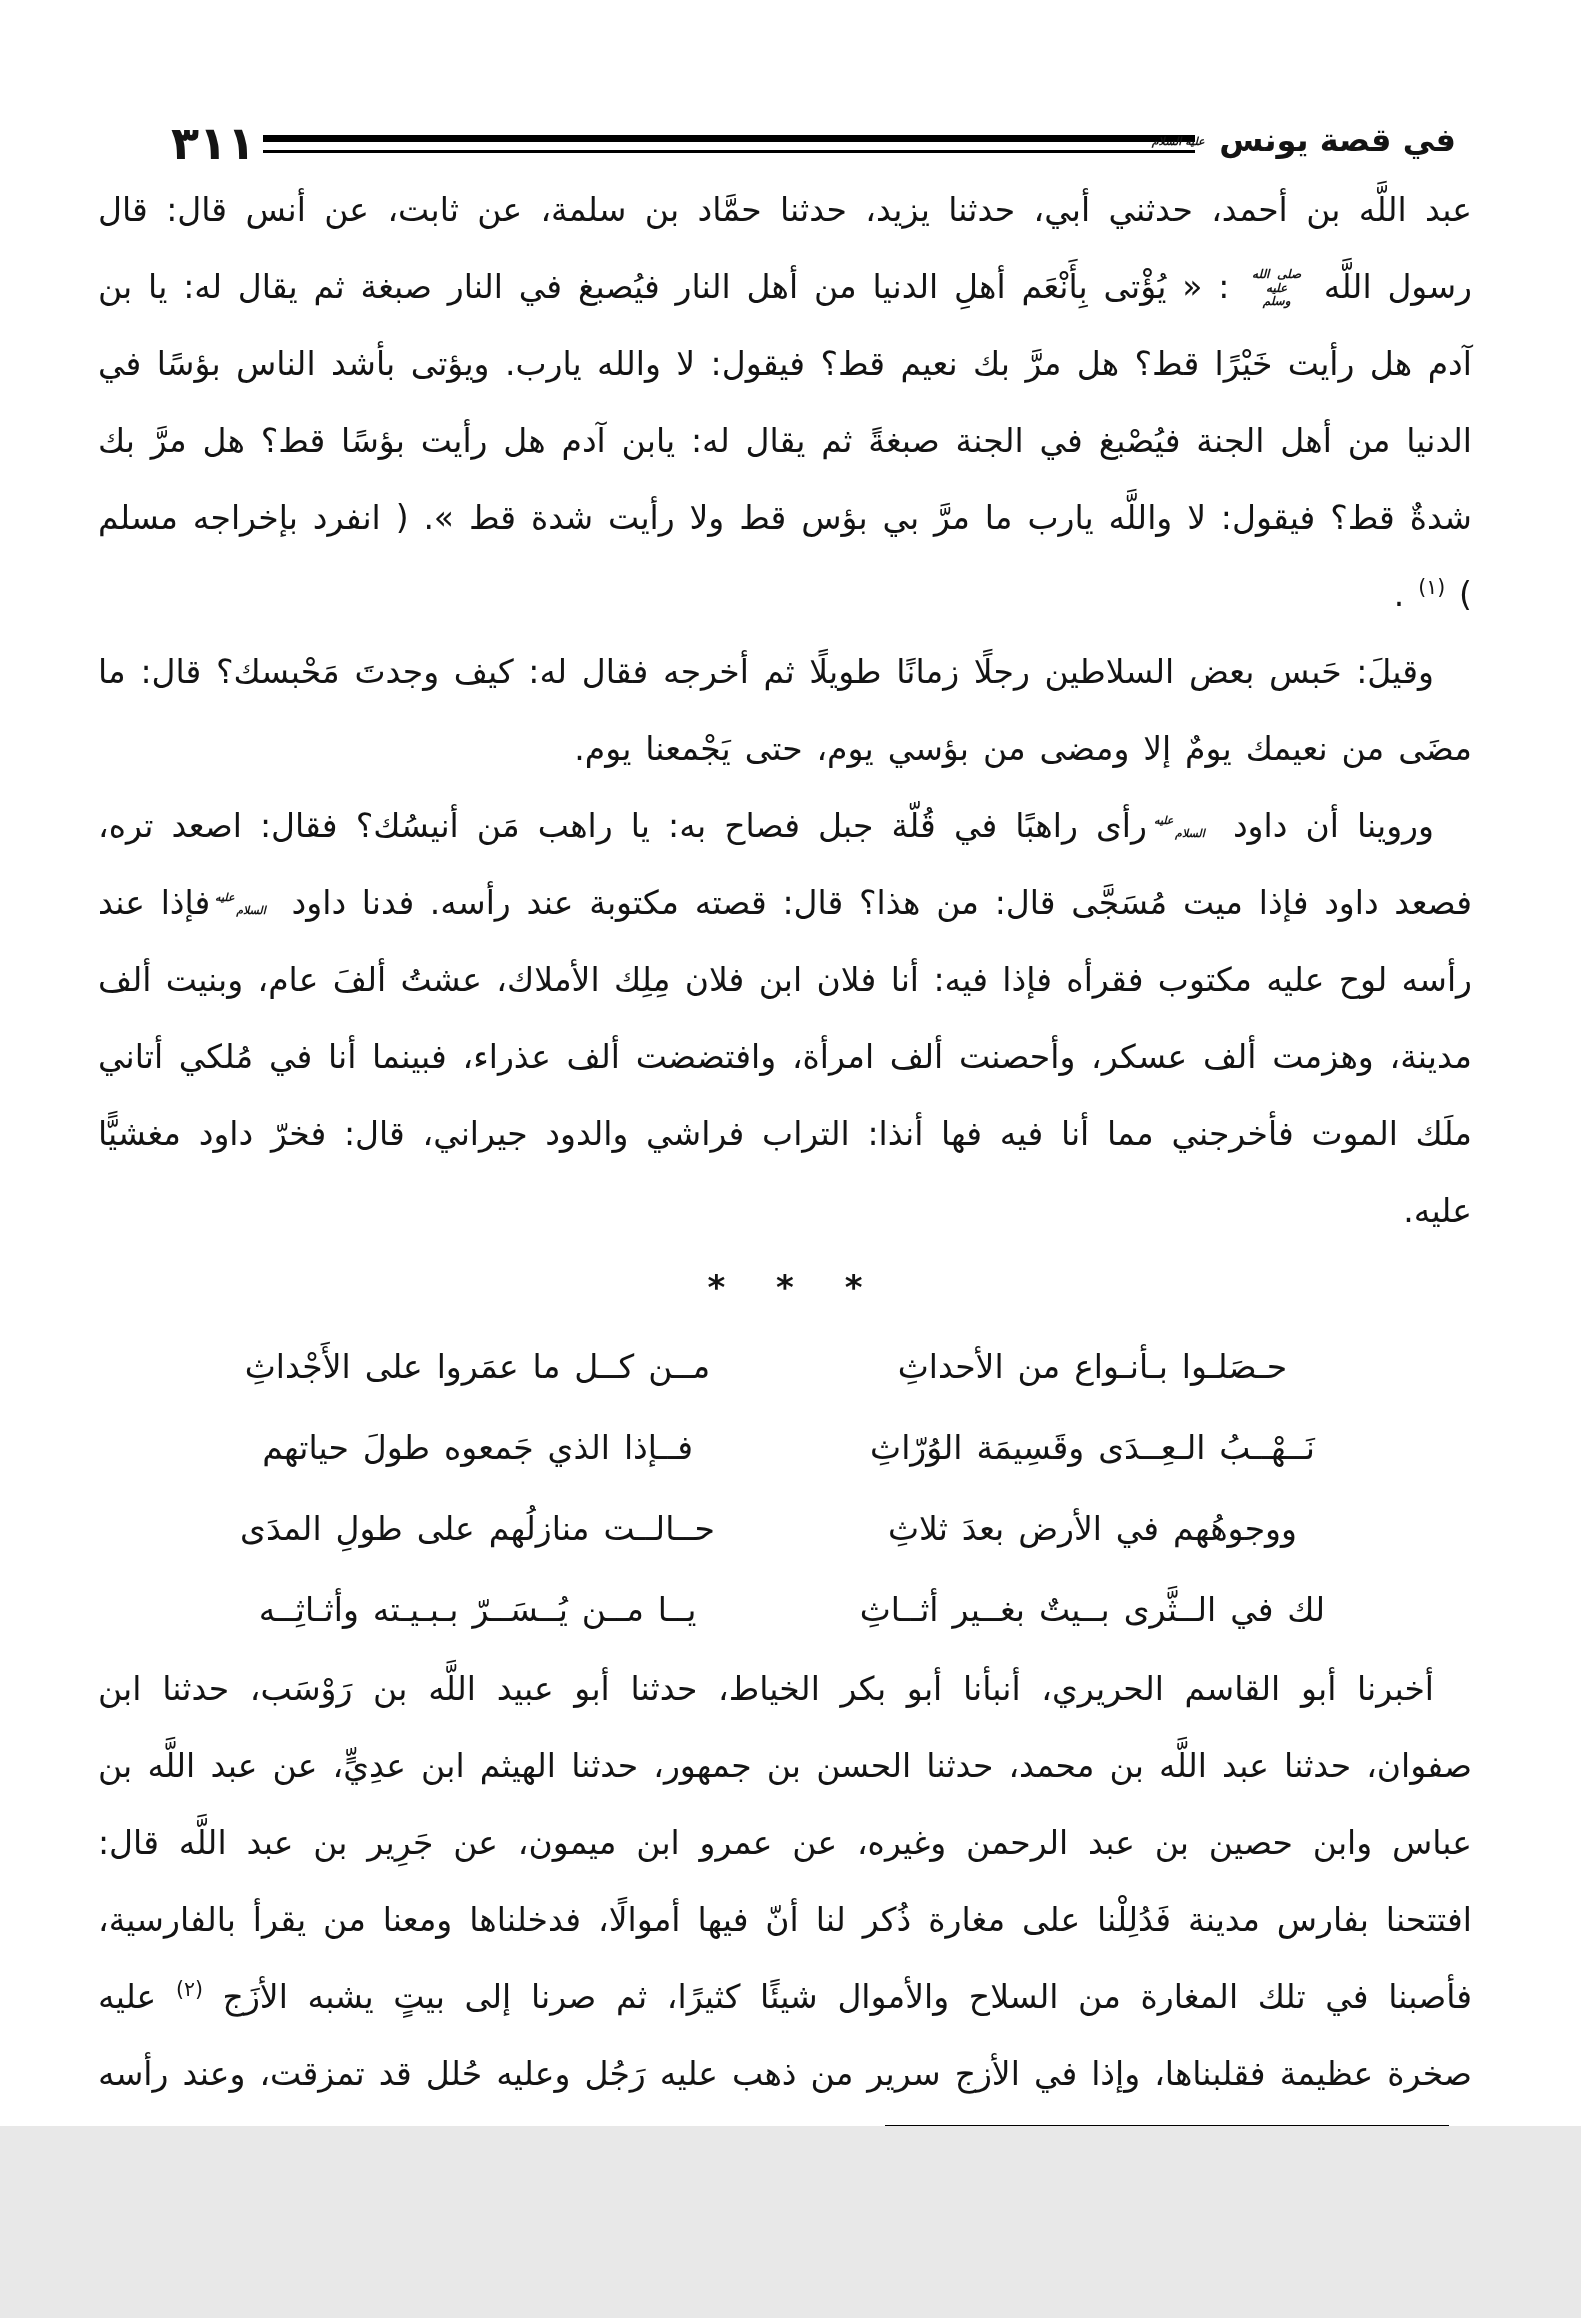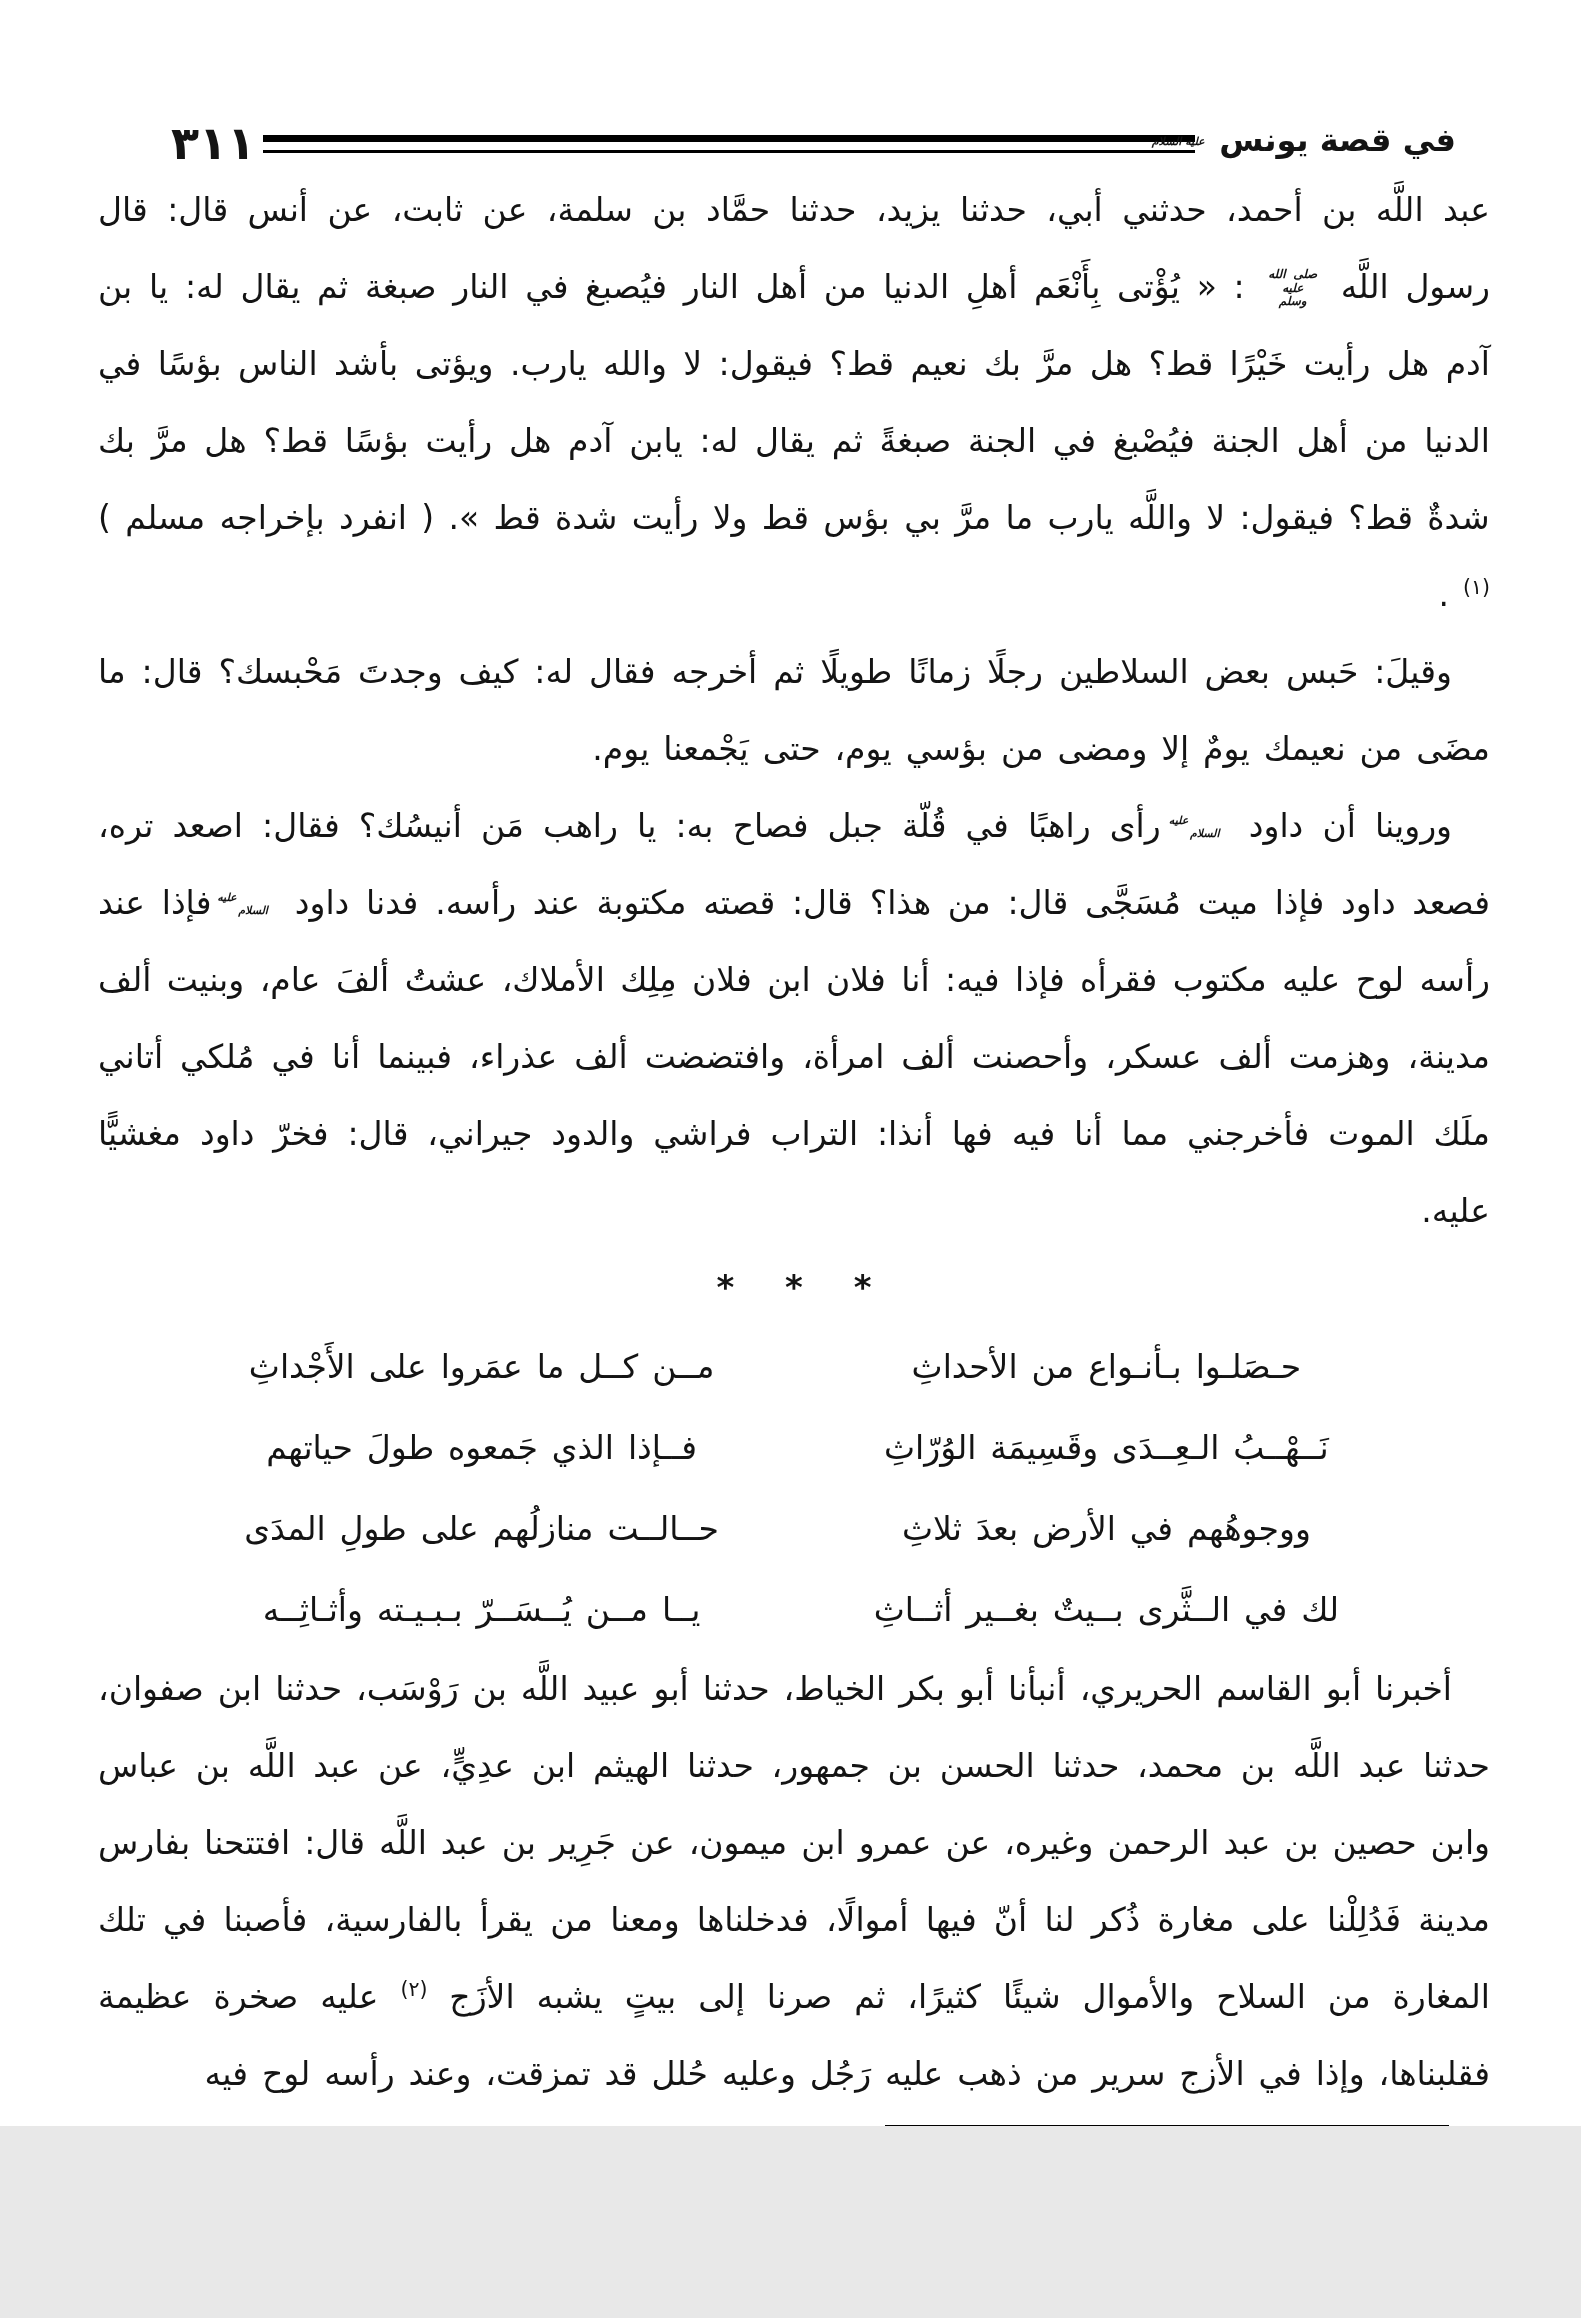--- a/index.html
+++ b/index.html
@@ -20,21 +20,21 @@
   }
   .header-rules{position:absolute;top:135px;left:263px;width:932px;}
   .header-rules .rule-thick{height:6.8px;background:#000;}
   .header-rules .rule-thin{height:2.6px;background:#000;margin-top:8.5px;}
   .running-title{
     position:absolute;top:121px;right:126px;
     direction:rtl;font-size:32px;font-weight:bold;white-space:nowrap;
   }
   
   .main-text{
-    position:absolute;top:171px;right:92px;left:98px;
+    position:absolute;top:171px;right:110px;left:98px;
     direction:rtl;
     font-size:33px;line-height:77px;
     text-align:justify;
     word-spacing:3.4px;
   }
   .main-text p{margin:0;padding:0;}
   .main-text p.indent{text-indent:38px;}
   .fnref{font-size:20.5px;vertical-align:super;line-height:0;white-space:nowrap;}
   .stamp{
     display:inline-block;max-width:56px;

